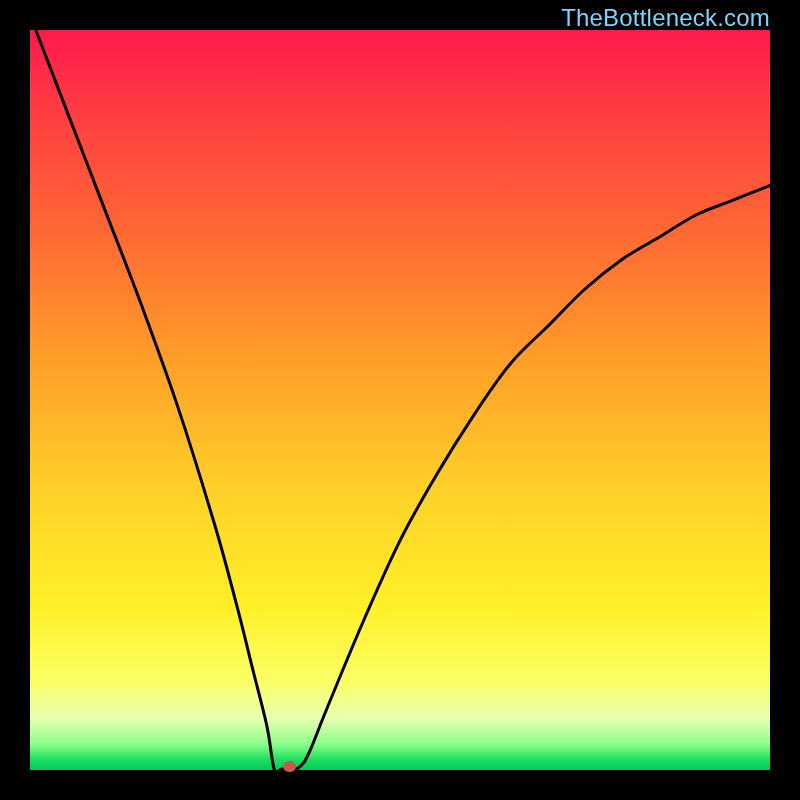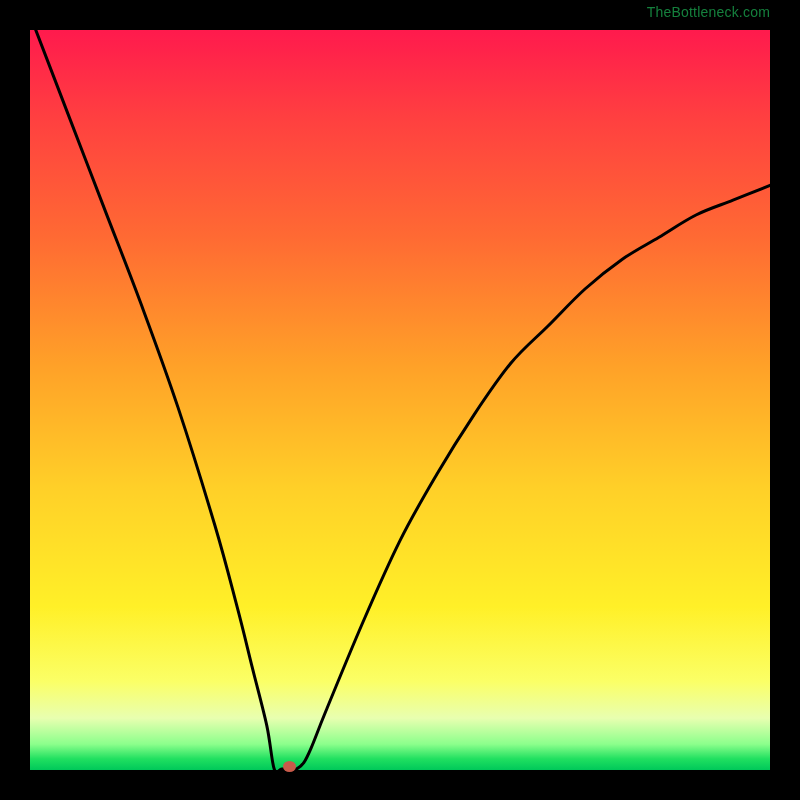--- a/index.html
+++ b/index.html
@@ -44,22 +44,22 @@
       #e8ffb0 93%,
       #8cff8c 96.5%,
       #20e060 98.5%,
       #00c85a 100%
     );
   }
   .watermark {
     position: absolute;
     top: 4px;
     right: 30px;
-    color: #15803d;
-    font-size: 14px;
+    color: #7dd3fc;
+    font-size: 24px;
     font-weight: 500;
     letter-spacing: 0.2px;
   }
   svg.curve {
     position: absolute;
     left: 0;
     top: 0;
     width: 740px;
     height: 740px;
   }

